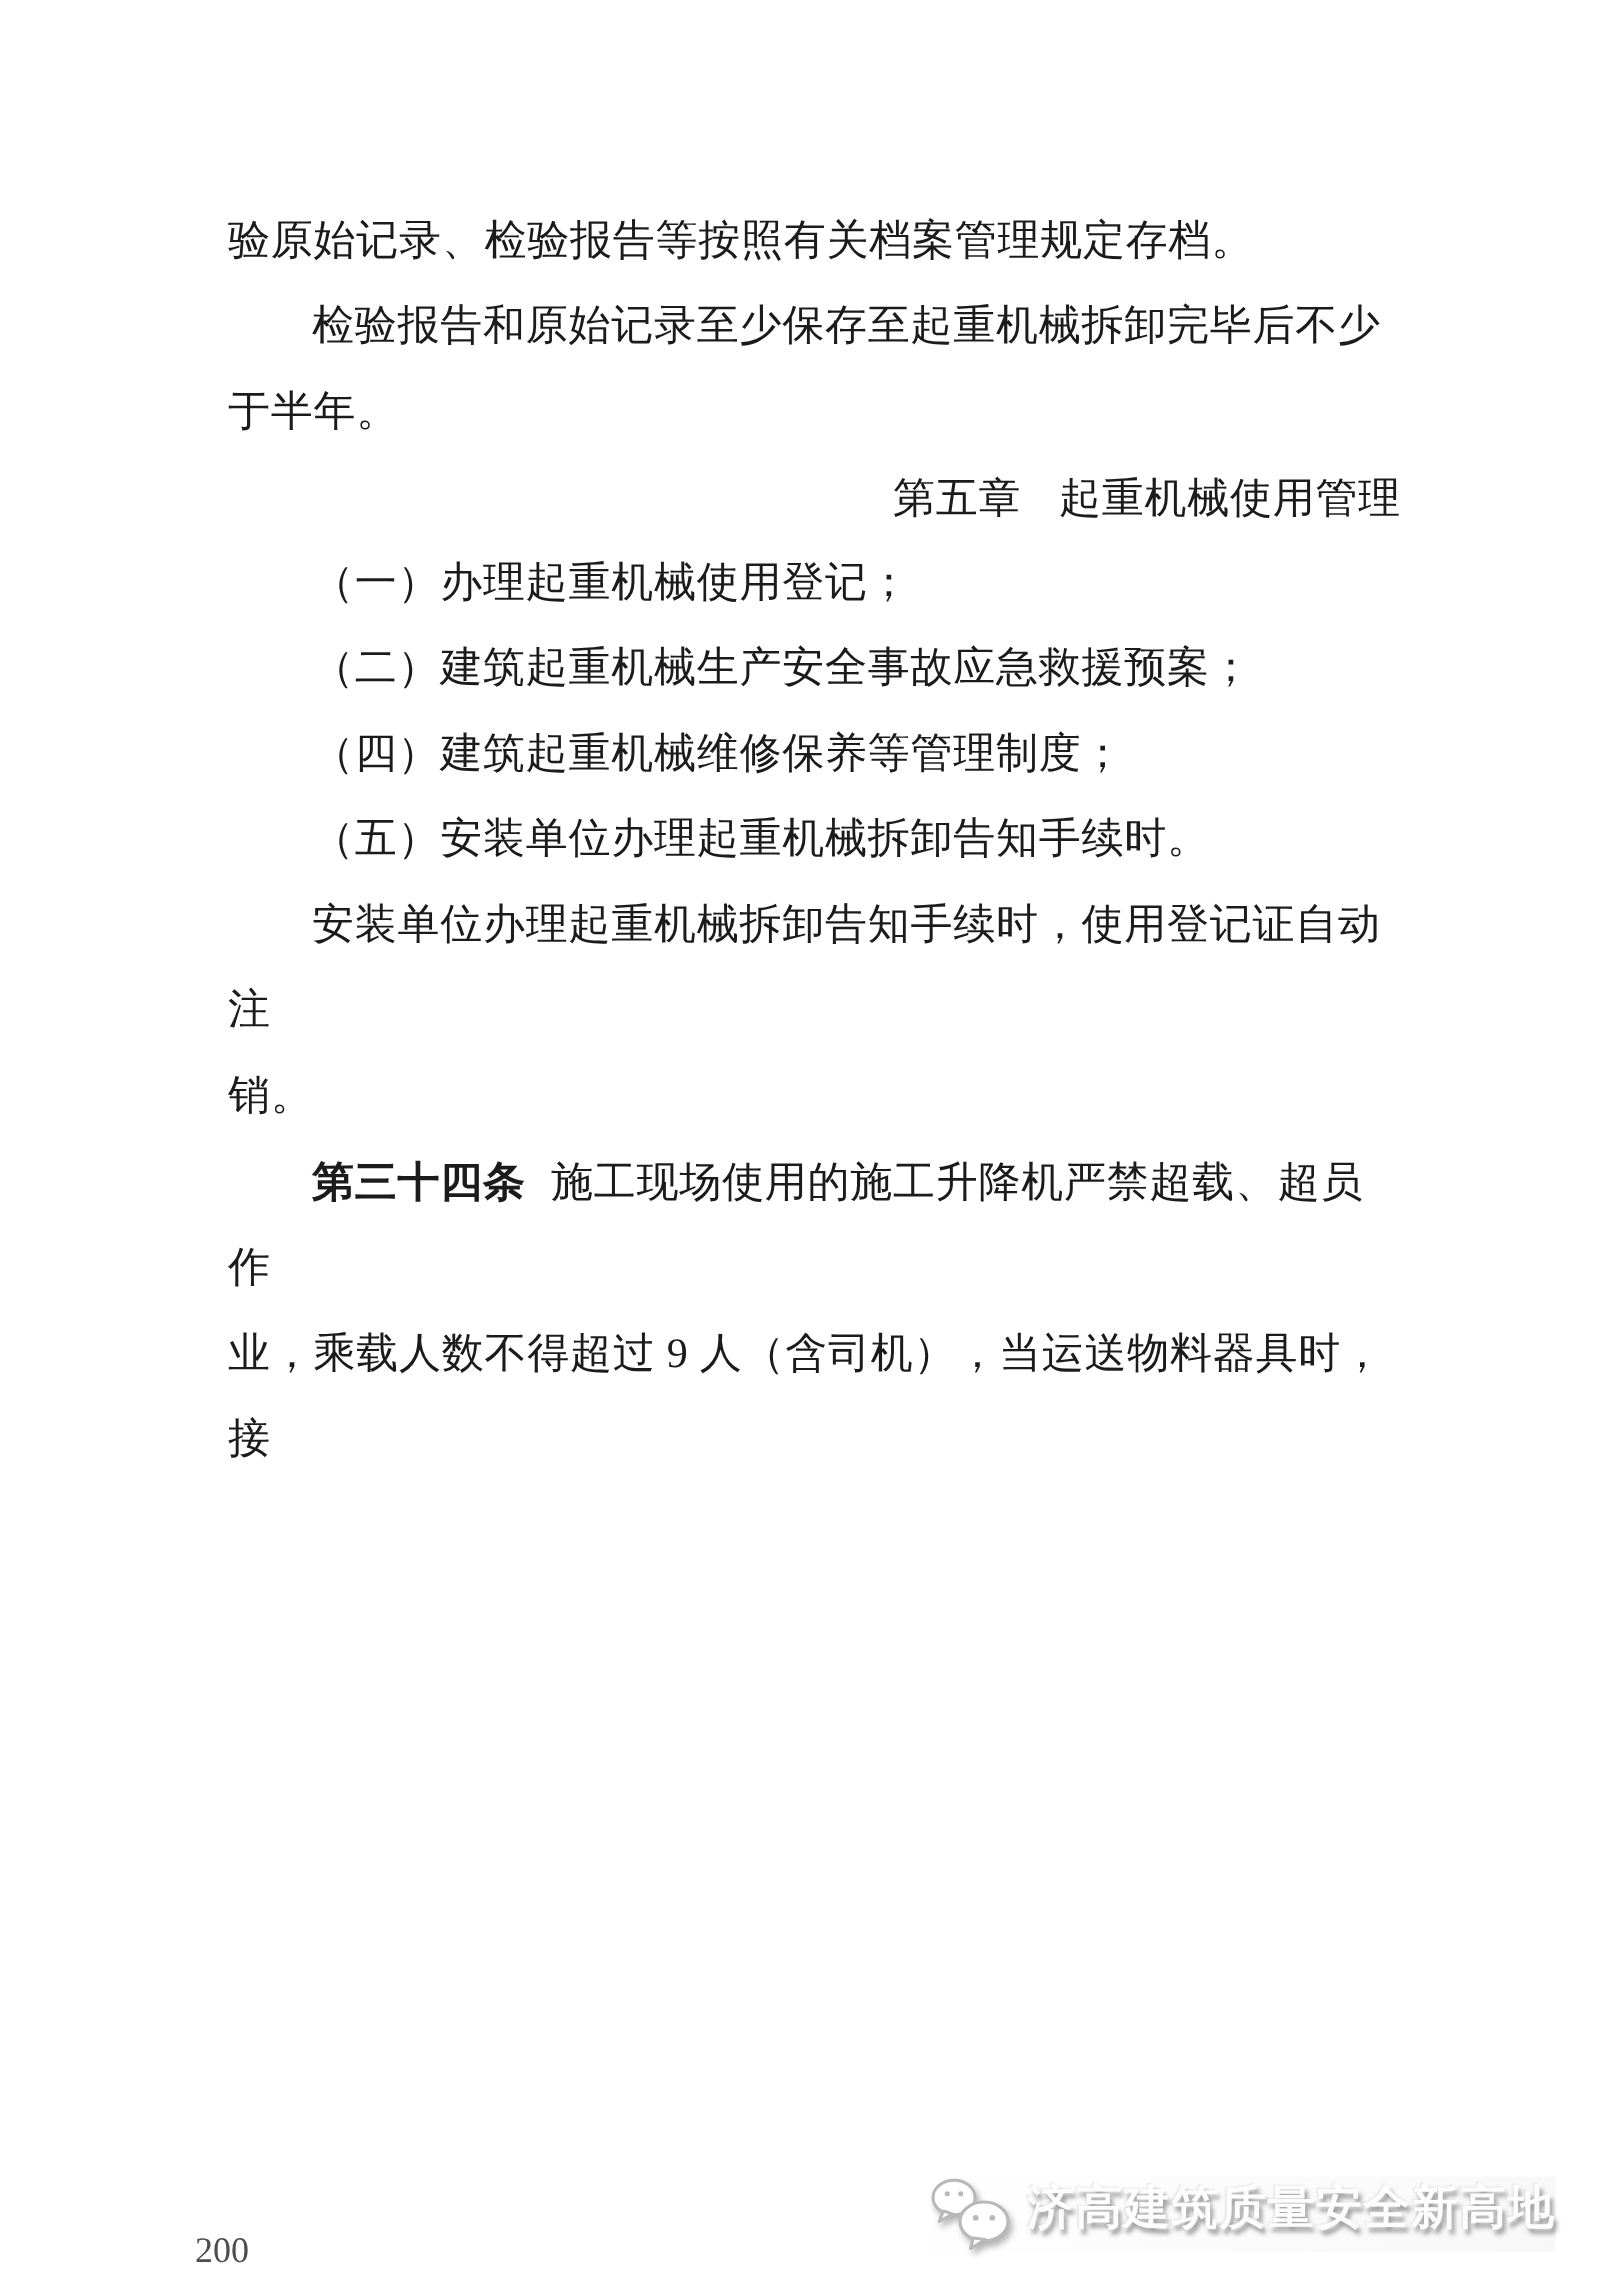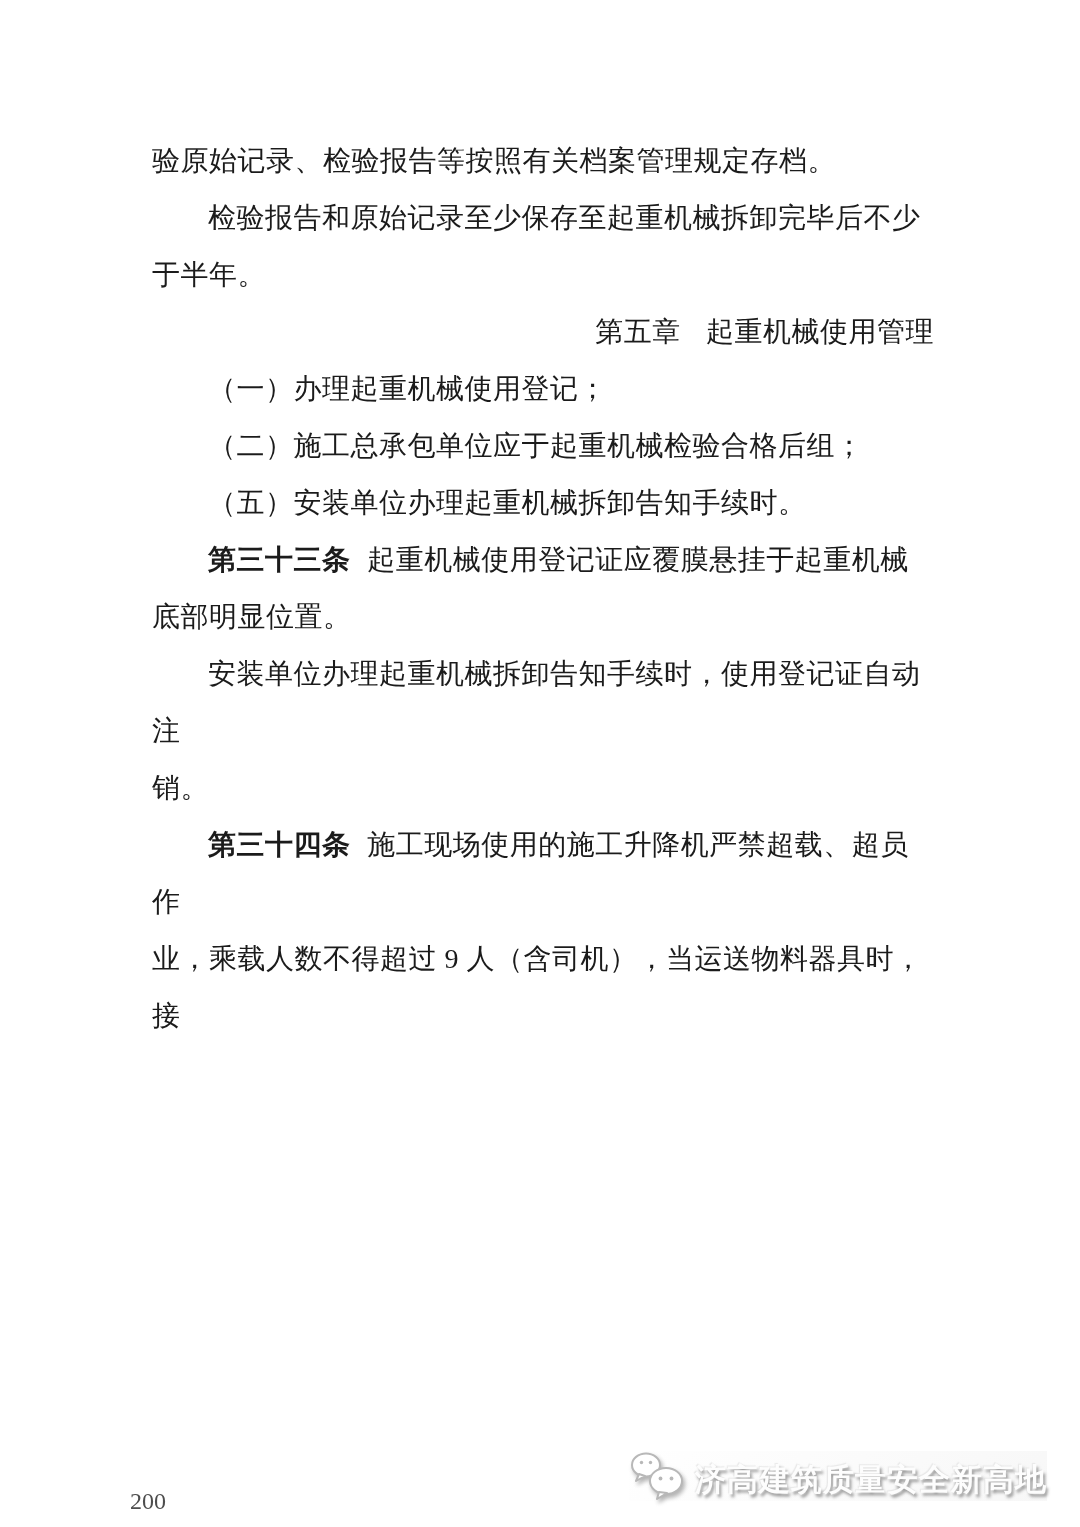--- a/index.html
+++ b/index.html
@@ -58,24 +58,24 @@
     position: absolute;
     left: 130px;
     top: 1487px;
     font-size: 24px;
     line-height: 28px;
     color: #4d4d4d;
     font-family: "Liberation Serif", "DejaVu Serif", serif;
   }
   .watermark {
     position: absolute;
-    right: 33px;
+    right: 43px;
     bottom: 26px;
     display: flex;
-    align-items: flex-end;
+    align-items: flex-start;
     gap: 10px;
     background: linear-gradient(135deg, rgba(255,255,255,0) 0%, rgba(242,242,242,0.6) 100%);
   }
   .wm-icon {
     display: inline-block;
     width: 56px;
     height: 50px;
     filter: drop-shadow(2px 3px 2px rgba(160,160,160,0.8));
   }
   .wm-text {
@@ -96,26 +96,25 @@
 
     <p class="para no-indent"><span class="body-text">验原始记录、检验报告等按照有关档案管理规定存档。</span></p>
 
     <p class="para"><span class="body-text">检验报告和原始记录至少保存至起重机械拆卸完毕后不少
 于半年。</span></p>
 
     <h2 class="chapter"><span class="chap-no">第五章</span><span class="chap-title">起重机械使用管理</span></h2>
 
 
     <p class="para"><span class="body-text">（一）办理起重机械使用登记；</span></p>
-    <p class="para"><span class="body-text">（二）施工总承包单位应于起重机械检验合格后组；</span></p>
+    <p class="para"><span class="body-text">（二）建筑起重机械生产安全事故应急救援预案；</span></p>
+    <p class="para"><span class="body-text">（四）建筑起重机械维修保养等管理制度；</span></p>
     <p class="para"><span class="body-text">（五）安装单位办理起重机械拆卸告知手续时。</span></p>
 
 
-    <p class="para"><span class="art-head">第三十三条</span><span class="body-text">起重机械使用登记证应覆膜悬挂于起重机械
-底部明显位置。</span></p>
 
     <p class="para"><span class="body-text">安装单位办理起重机械拆卸告知手续时，使用登记证自动注
 销。</span></p>
 
     <p class="para"><span class="art-head">第三十四条</span><span class="body-text">施工现场使用的施工升降机严禁超载、超员作
 业，乘载人数不得超过 9 人（含司机），当运送物料器具时，接</span></p>
 
   </main>
 
   <div class="page-number">200</div>

